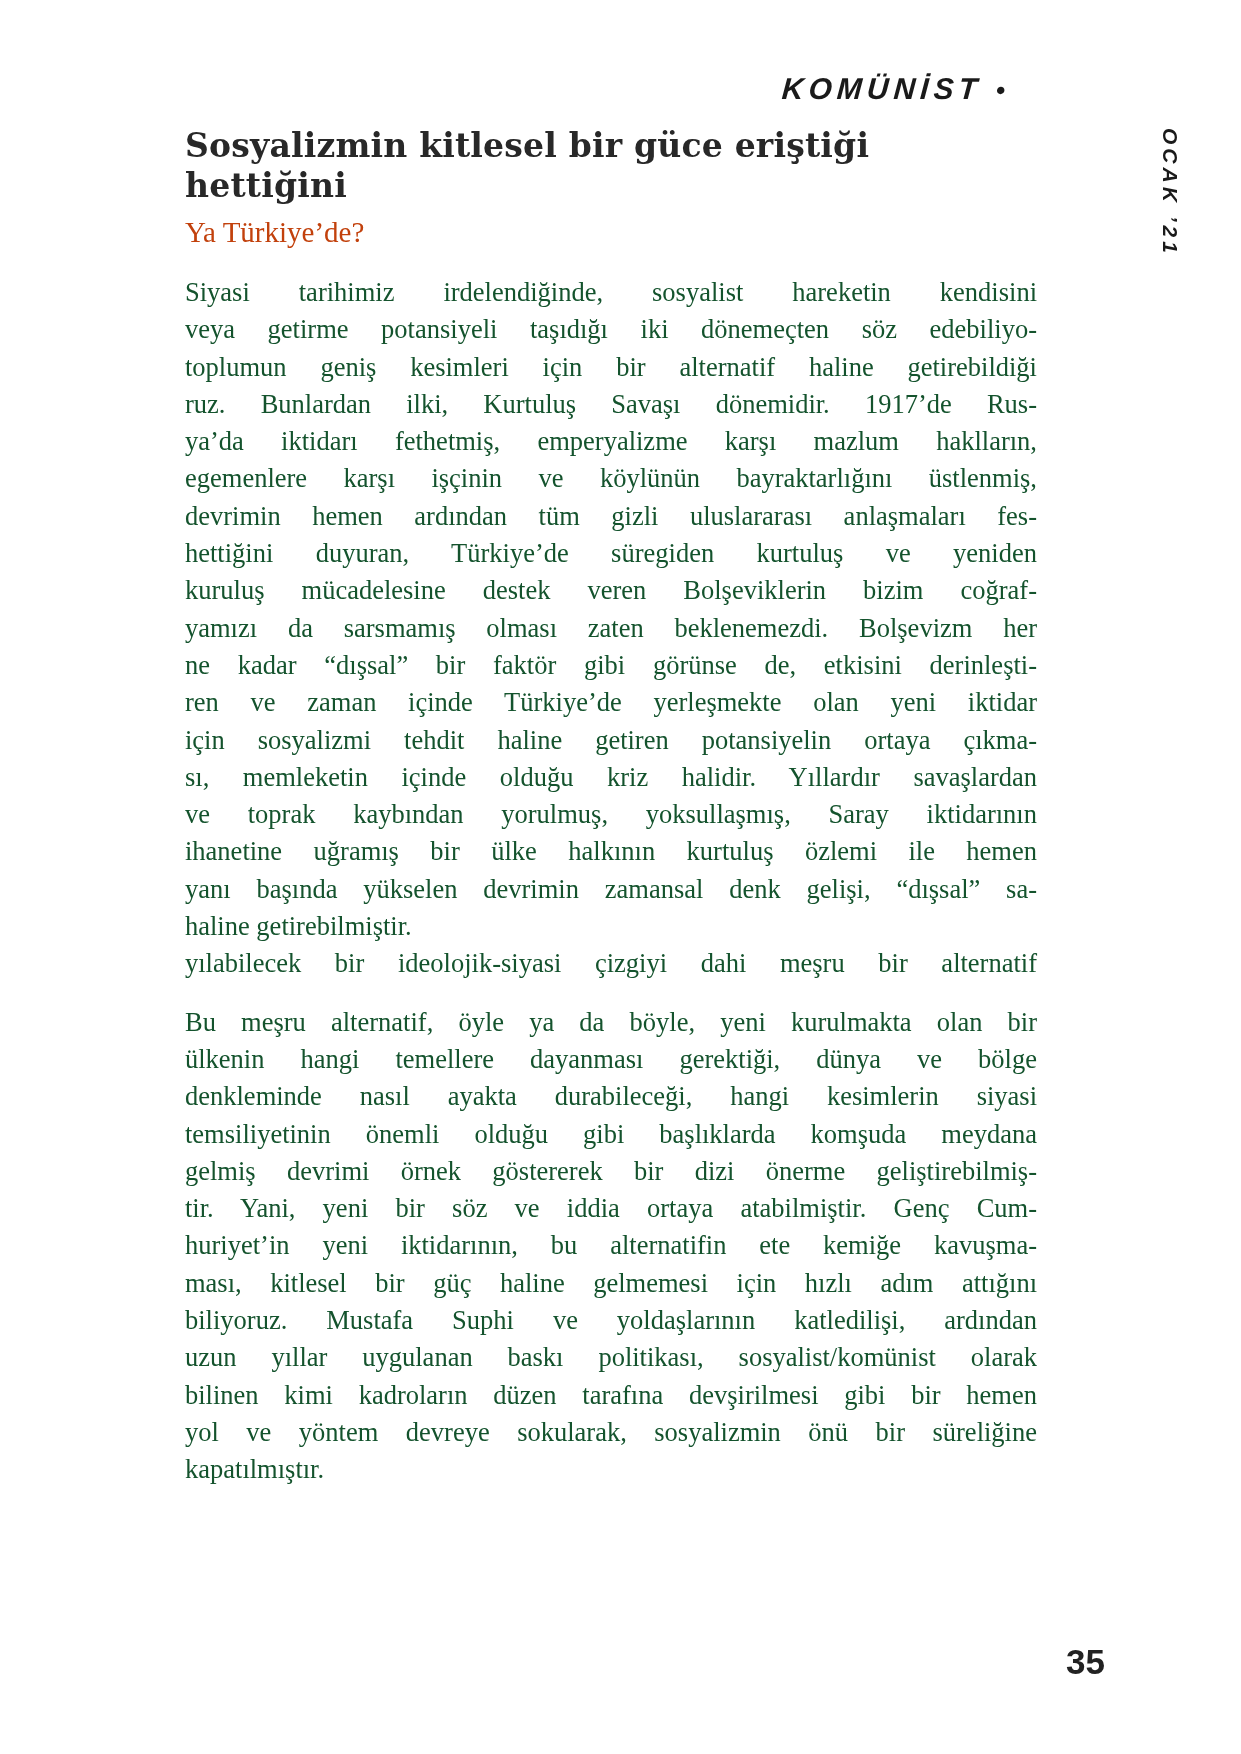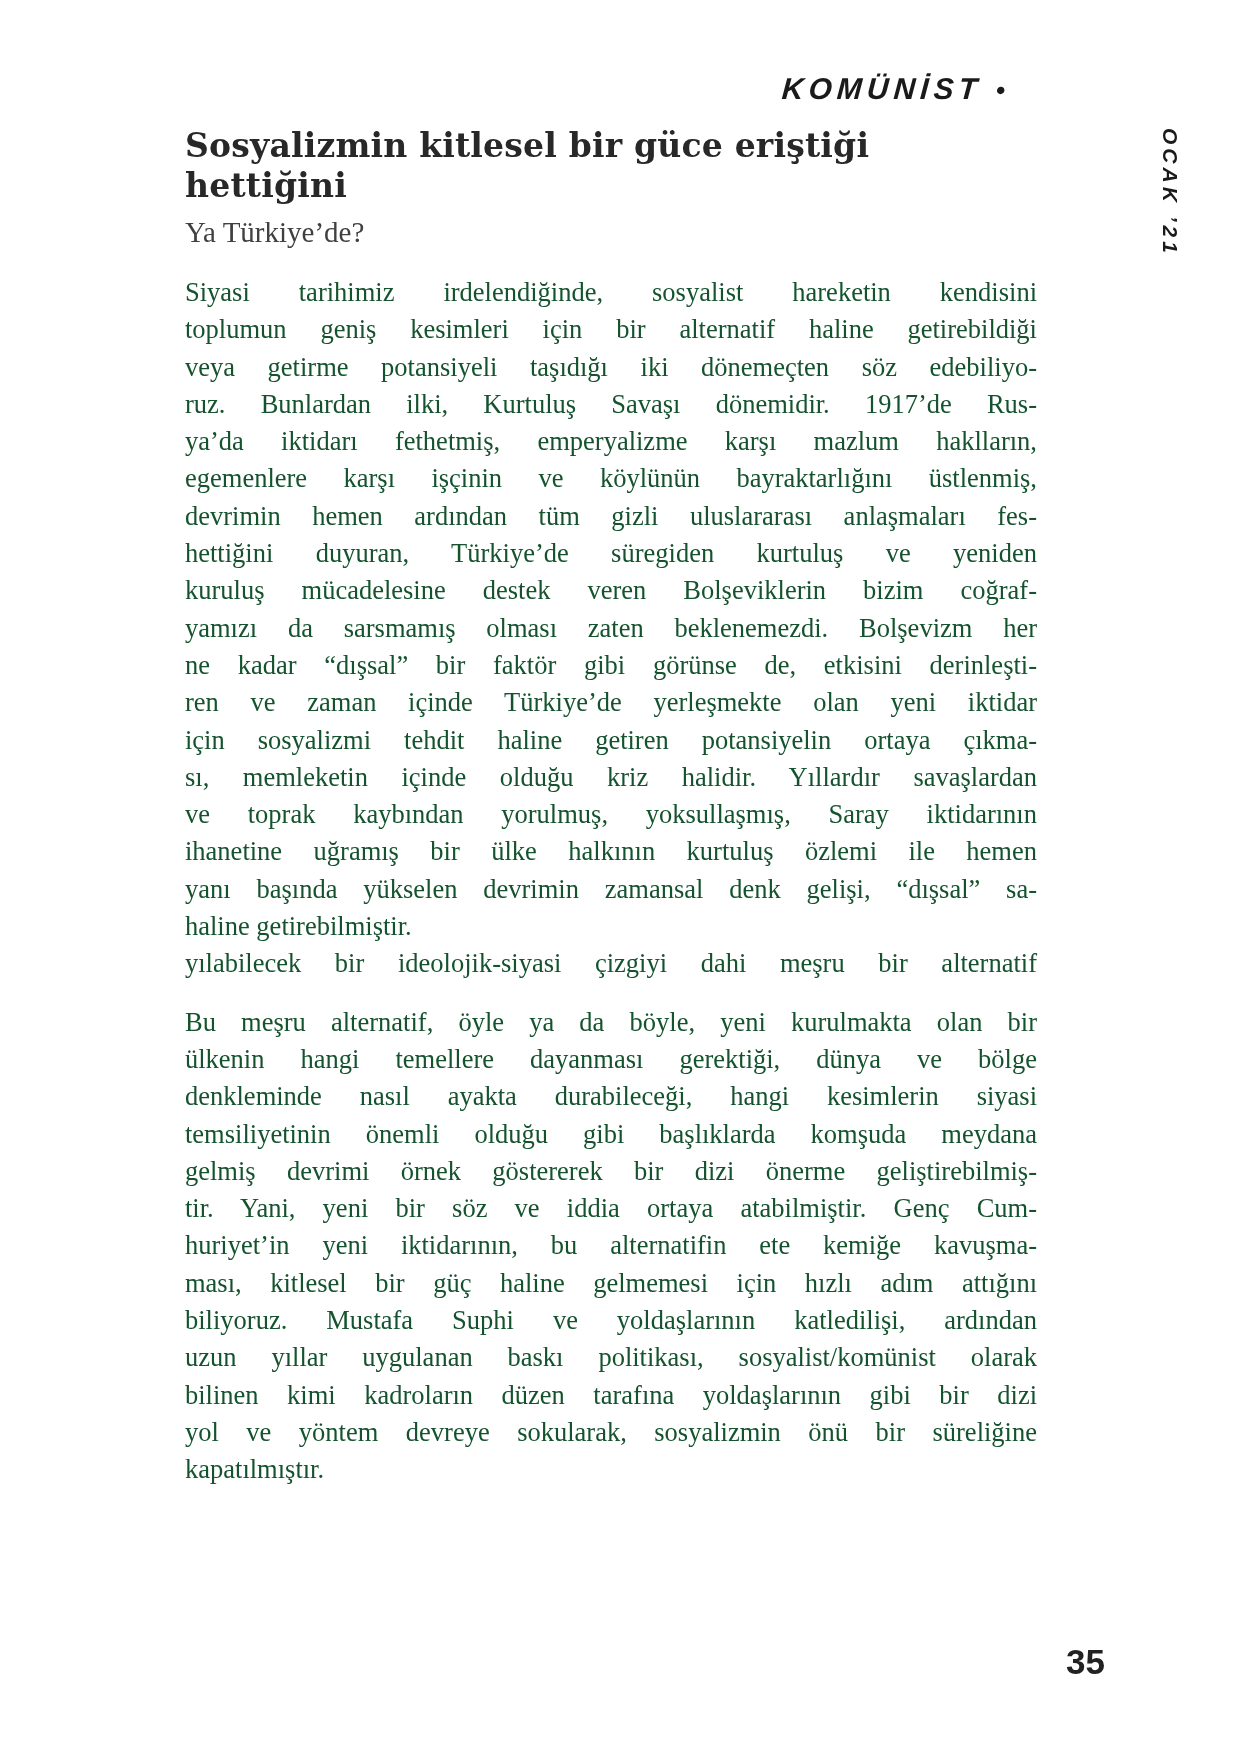--- a/index.html
+++ b/index.html
@@ -60,21 +60,21 @@
     line-height: 40px;
     letter-spacing: 0.2px;
     color: #282828;
     margin: 0 0 8px 0;
   }
   .subtitle {
     font-family: "Liberation Serif", serif;
     font-weight: 400;
     font-size: 29px;
     line-height: 36px;
-    color: #404040;
+    color: #c2410c;
     margin: 0 0 24px 0;
   }
   .para { margin: 0 0 21px 0; }
   .line {
     font-size: 26.5px;
     line-height: 37.3px;
     text-align: justify;
     text-align-last: justify;
     color: #14532d;
   }
@@ -100,22 +100,22 @@
   </div>
 
   <div class="issue">OCAK ’21</div>
 
   <div class="content">
     <h1 class="title">Sosyalizmin kitlesel bir güce eriştiği hettiğini</h1>
     <h2 class="subtitle">Ya Türkiye’de?</h2>
     <div>
         <div class="para">
           <div class="line">Siyasi tarihimiz irdelendiğinde, sosyalist hareketin kendisini</div>
+          <div class="line">veya getirme potansiyeli taşıdığı iki dönemeçten söz edebiliyo-</div>
           <div class="line">toplumun geniş kesimleri için bir alternatif haline getirebildiği</div>
-          <div class="line">veya getirme potansiyeli taşıdığı iki dönemeçten söz edebiliyo-</div>
           <div class="line">ruz. Bunlardan ilki, Kurtuluş Savaşı dönemidir. 1917’de Rus-</div>
           <div class="line">ya’da iktidarı fethetmiş, emperyalizme karşı mazlum haklların,</div>
           <div class="line">egemenlere karşı işçinin ve köylünün bayraktarlığını üstlenmiş,</div>
           <div class="line">devrimin hemen ardından tüm gizli uluslararası anlaşmaları fes-</div>
           <div class="line">hettiğini duyuran, Türkiye’de süregiden kurtuluş ve yeniden</div>
           <div class="line">kuruluş mücadelesine destek veren Bolşeviklerin bizim coğraf-</div>
           <div class="line">yamızı da sarsmamış olması zaten beklenemezdi. Bolşevizm her</div>
           <div class="line">ne kadar “dışsal” bir faktör gibi görünse de, etkisini derinleşti-</div>
           <div class="line">ren ve zaman içinde Türkiye’de yerleşmekte olan yeni iktidar</div>
           <div class="line">için sosyalizmi tehdit haline getiren potansiyelin ortaya çıkma-</div>
@@ -130,21 +130,21 @@
           <div class="line">Bu meşru alternatif, öyle ya da böyle, yeni kurulmakta olan bir</div>
           <div class="line">ülkenin hangi temellere dayanması gerektiği, dünya ve bölge</div>
           <div class="line">denkleminde nasıl ayakta durabileceği, hangi kesimlerin siyasi</div>
           <div class="line">temsiliyetinin önemli olduğu gibi başlıklarda komşuda meydana</div>
           <div class="line">gelmiş devrimi örnek göstererek bir dizi önerme geliştirebilmiş-</div>
           <div class="line">tir. Yani, yeni bir söz ve iddia ortaya atabilmiştir. Genç Cum-</div>
           <div class="line">huriyet’in yeni iktidarının, bu alternatifin ete kemiğe kavuşma-</div>
           <div class="line">ması, kitlesel bir güç haline gelmemesi için hızlı adım attığını</div>
           <div class="line">biliyoruz. Mustafa Suphi ve yoldaşlarının katledilişi, ardından</div>
           <div class="line">uzun yıllar uygulanan baskı politikası, sosyalist/komünist olarak</div>
-          <div class="line">bilinen kimi kadroların düzen tarafına yoldaşlarının gibi bir dizi</div>
+          <div class="line">bilinen kimi kadroların düzen tarafına devşirilmesi gibi bir hemen</div>
           <div class="line">yol ve yöntem devreye sokularak, sosyalizmin önü bir süreliğine</div>
           <div class="line last">kapatılmıştır.</div>
         </div>
       </div>
   </div>
 
   <div class="page-number">35</div>
 
 </div>
 

